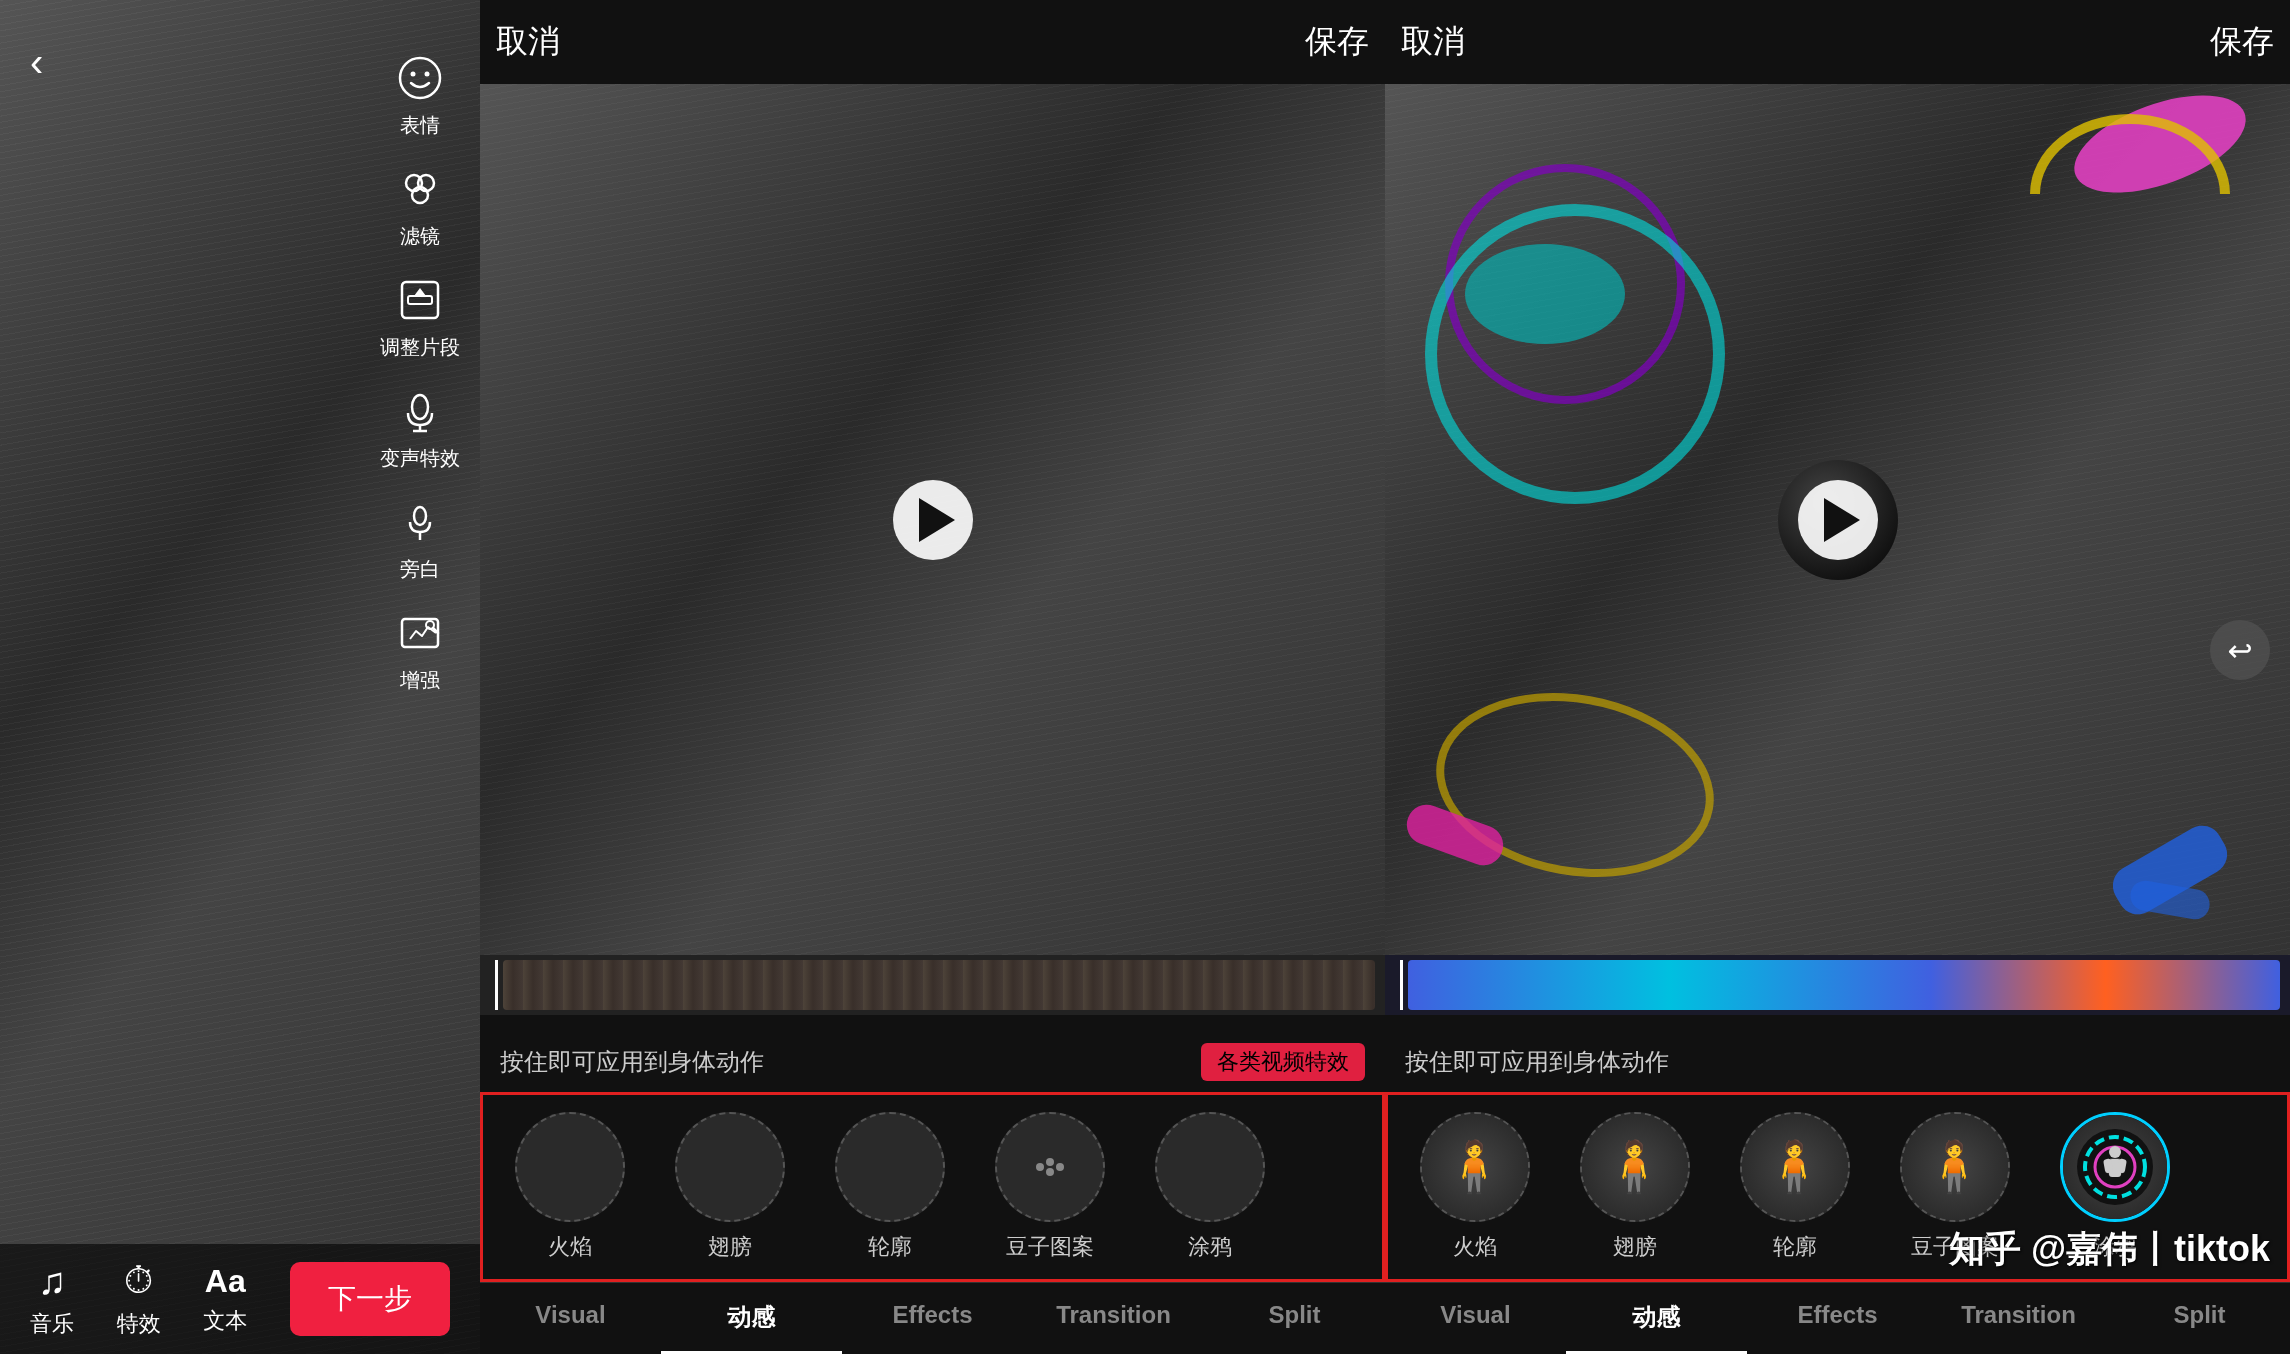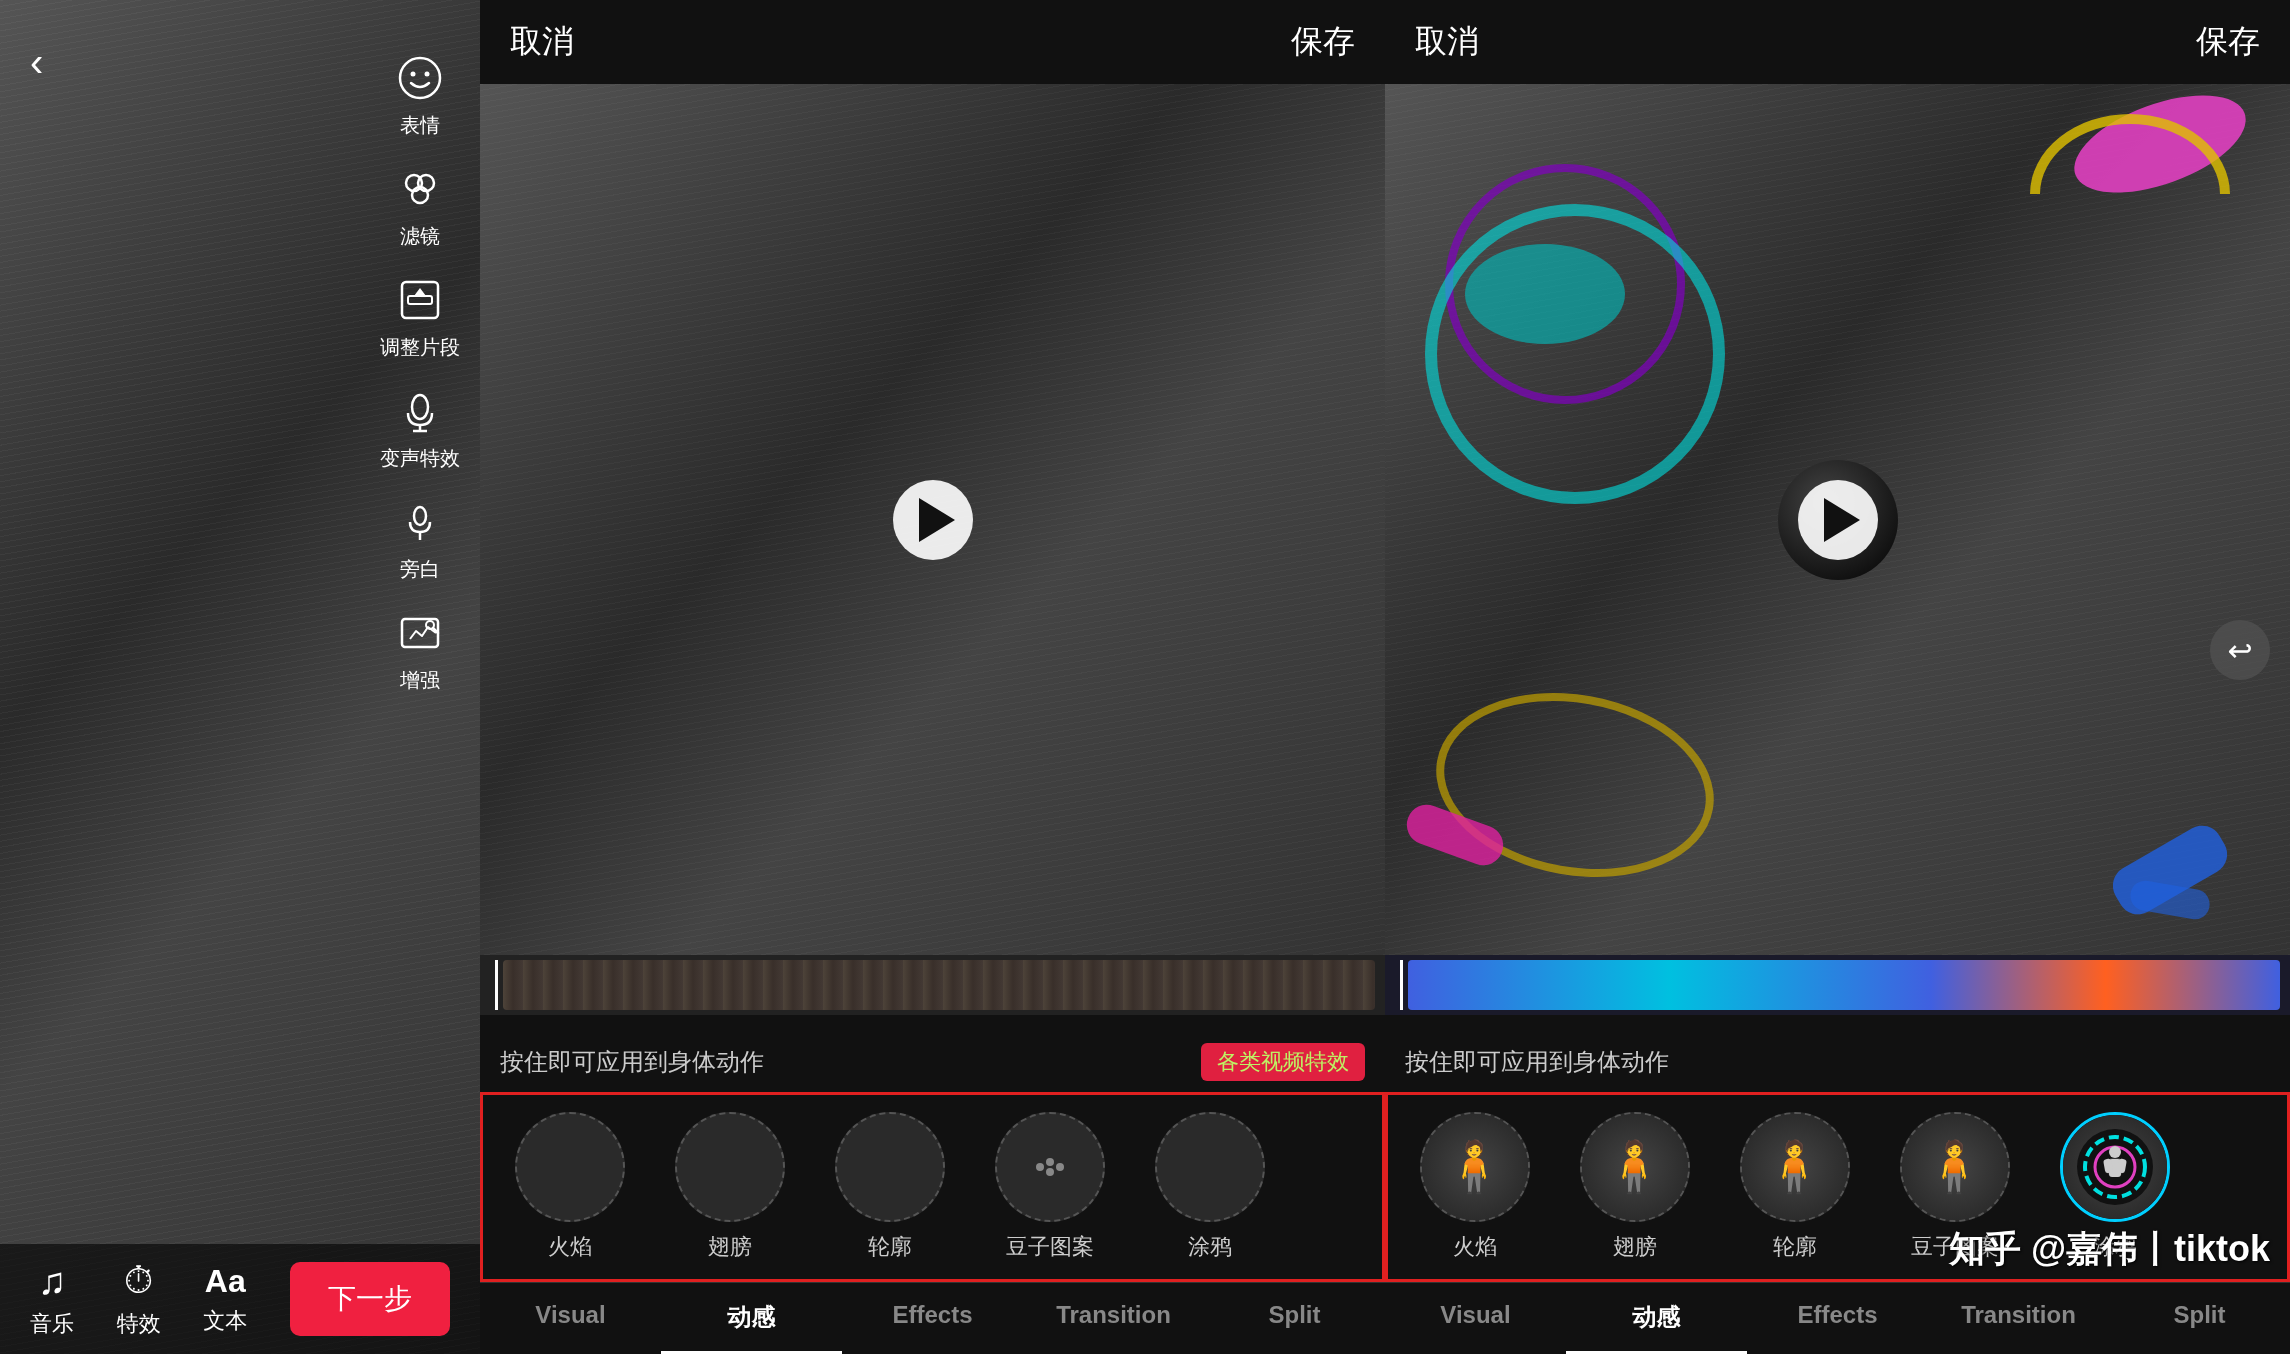--- a/index.html
+++ b/index.html
@@ -110,21 +110,21 @@
       background: #111;
       display: flex;
       flex-direction: column;
       position: relative;
       flex-shrink: 0;
     }
     .panel-header {
       display: flex;
       align-items: center;
       justify-content: space-between;
-      padding: 20px 30px;
+      padding: 20px 16px;
       color: #fff;
     }
     .header-cancel { font-size: 32px; color: #fff; cursor: pointer; }
     .header-save { font-size: 32px; color: #fff; cursor: pointer; }
 
     .video-preview {
       width: 100%;
       flex: 1;
       background: #000;
       display: flex;
@@ -200,21 +200,21 @@
       background: #111;
       position: relative;
       margin-top: 17px;
     }
     .instruction-badge {
       position: absolute;
       right: 20px;
       top: 50%;
       transform: translateY(-50%);
       background: #e02040;
-      color: #bef264;
+      color: #000000;
       font-size: 22px;
       padding: 4px 16px;
       border-radius: 6px;
     }
 
     .effects-grid {
       display: flex;
       flex-direction: row;
       gap: 0;
       padding: 20px 10px;

